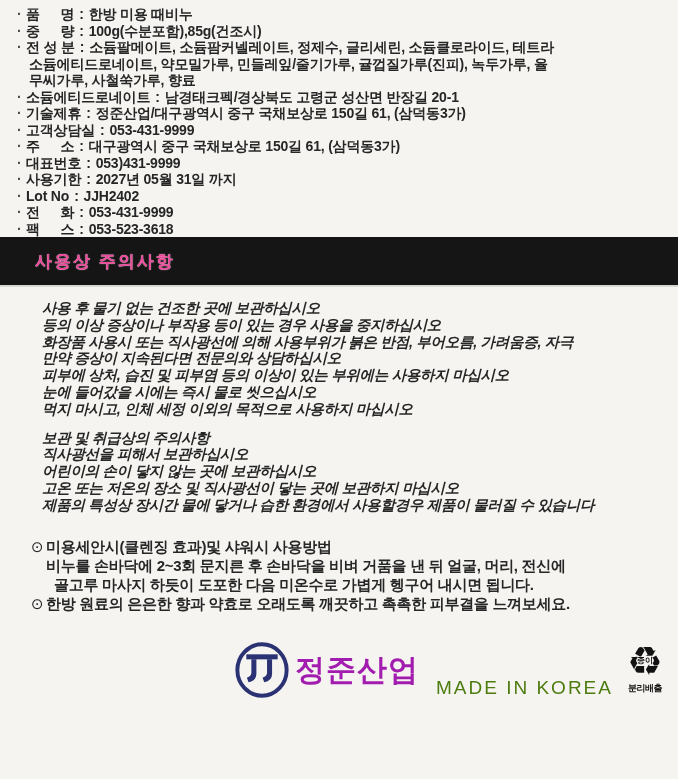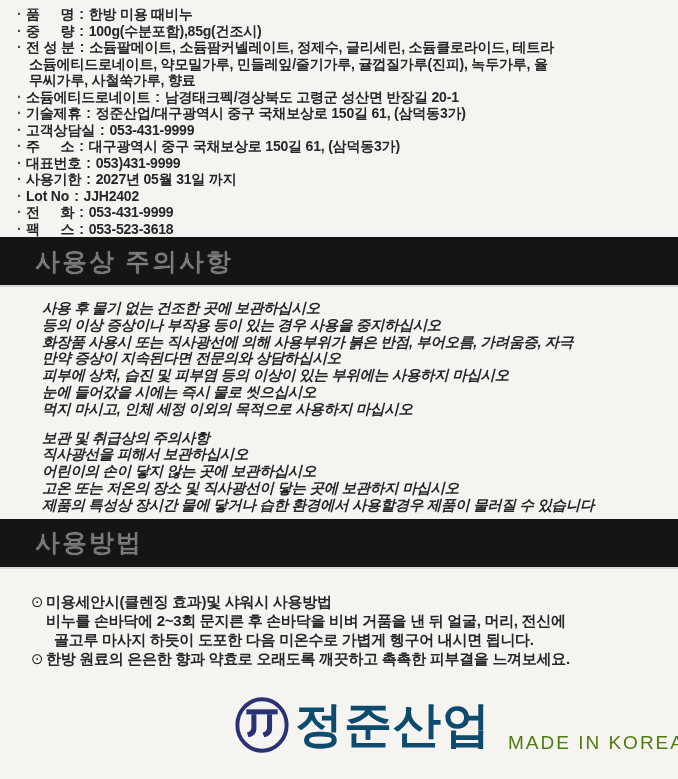--- a/index.html
+++ b/index.html
@@ -20,21 +20,21 @@
   .info-row .dot { width: 9px; color: #4a4a4a; }
   .info-row .lbl { white-space: pre; }
   .info-row .sep { padding: 0 5px; }
   .cont-line { padding-left: 12px; white-space: pre; }
 
   
   .bar {
     height: 50px; background: #151515;
     display: flex; align-items: center;
     padding-left: 35px;
-    color: #737373; font-size: 25px; font-weight: 400; letter-spacing: 2px;
+    color: #ec4899; font-size: 17px; font-weight: 700; letter-spacing: 2px;
     border-bottom: 2px solid #d8d6d1;
     text-shadow: 0 0 1px #fdfdfd;
   }
   .bar.second { margin-top: 5px; }
 
   
   .prec { padding: 13px 14px 0 42px; font-size: 14.5px; font-weight: 700; line-height: 16.8px; letter-spacing: -0.3px; }
   .prec .line { white-space: pre; font-style: italic; }
   .prec .para2 { margin-top: 12px; }
 
@@ -42,21 +42,21 @@
   .usage { padding: 23px 10px 0 31px; font-size: 15px; font-weight: 700; line-height: 19.2px; letter-spacing: -0.3px; }
   .u-line { display: flex; white-space: pre; }
   .u-bullet { width: 15px; font-weight: 400; }
   .u-indent1 { padding-left: 15px; }
   .u-indent2 { padding-left: 23px; }
 
   
   .footer { margin-top: 26px; height: 64px; display: flex; align-items: flex-start; padding: 0 8px 0 234px; }
   .logo-group { display: flex; align-items: center; height: 62px; }
   .monogram svg { display: block; }
-  .company-name { color: #0c4a6e; font-size: 48px; font-weight: 900; letter-spacing: 1px; line-height: 62px; margin-left: 5px; white-space: nowrap; }
+  .company-name { color: #a21caf; font-size: 30px; font-weight: 900; letter-spacing: 1px; line-height: 62px; margin-left: 5px; white-space: nowrap; }
   .made-in { align-self: flex-end; margin: 0 0 4px 17px; font-size: 19px; letter-spacing: 2px; color: #4d7c0f; font-weight: 500; white-space: nowrap; }
   .recycle { margin-left: auto; width: 50px; text-align: center; color: #121212; }
   .recycle-sym { position: relative; font-size: 40px; line-height: 44px; }
   .recycle-inner {
     position: absolute; top: 17px; left: 50%; transform: translateX(-50%);
     font-size: 8px; font-weight: 800; line-height: 9px; background: #f5f4f1; border-radius: 50%; padding: 0 1px;
   }
   .recycle-bottom { font-size: 9px; font-weight: 800; line-height: 10px; letter-spacing: -0.5px; }
 </style>
 </head>
@@ -169,23 +169,20 @@
     </div>
     <div class="para2">
       <div class="line">보관 및 취급상의 주의사항</div>
       <div class="line">직사광선을 피해서 보관하십시오</div>
       <div class="line">어린이의 손이 닿지 않는 곳에 보관하십시오</div>
       <div class="line">고온 또는 저온의 장소 및 직사광선이 닿는 곳에 보관하지 마십시오</div>
       <div class="line">제품의 특성상 장시간 물에 닿거나 습한 환경에서 사용할경우 제품이 물러질 수 있습니다</div>
     </div>
   </div>
 
-  <div class="bar second">
-    <span>사용방법</span>
-  </div>
 
   <div class="usage">
     <div class="u-line">
       <span class="u-bullet">⊙</span>
       <span>미용세안시(클렌징 효과)및 샤워시 사용방법</span>
     </div>
     <div class="u-line u-indent1">
       <span>비누를 손바닥에 2~3회 문지른 후 손바닥을 비벼 거품을 낸 뒤 얼굴, 머리, 전신에</span>
     </div>
     <div class="u-line u-indent2">

